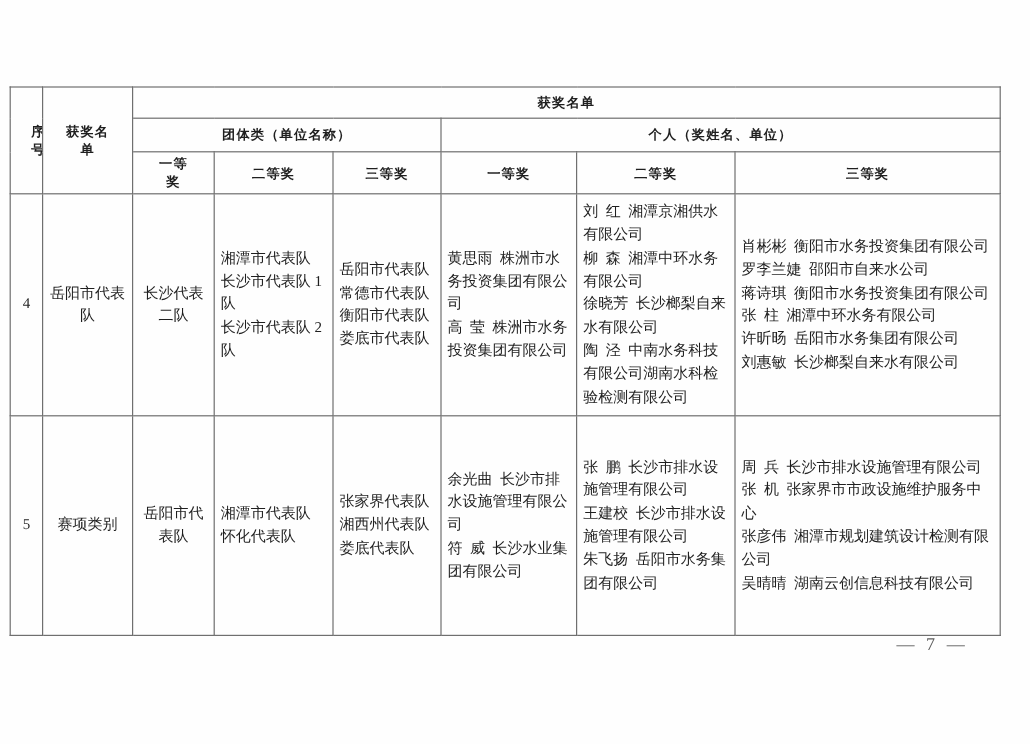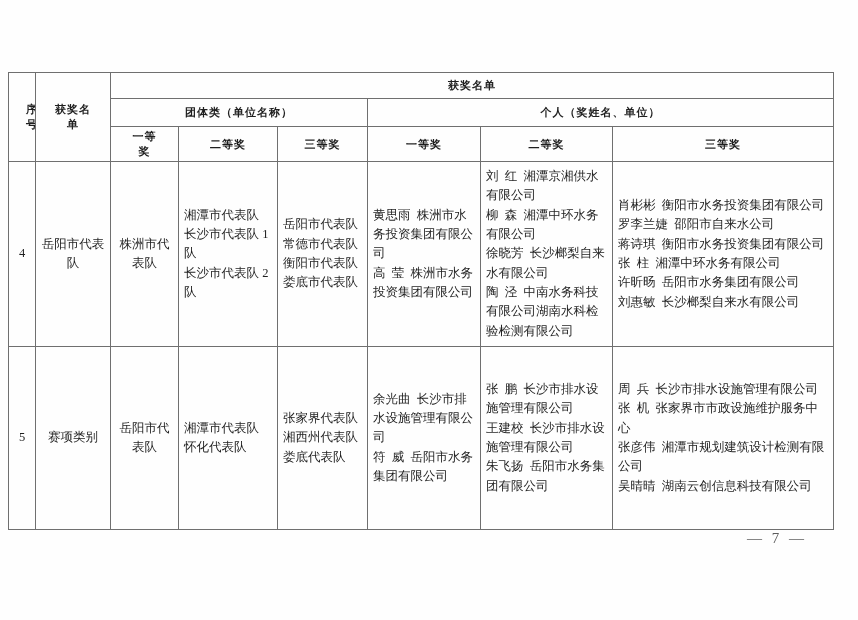--- a/index.html
+++ b/index.html
@@ -96,21 +96,21 @@
         <th class="hdr">二等奖</th>
         <th class="hdr">三等奖</th>
         <th class="hdr">一等奖</th>
         <th class="hdr">二等奖</th>
         <th class="hdr">三等奖</th>
       </tr>
 
       <tr style="height:185px">
         <td class="cell center">4</td>
         <td class="cell center">岳阳市代表队</td>
-        <td class="cell center">株洲市代表队</td>
+        <td class="cell center">长沙代表二队</td>
         <td class="cell left">湘潭市代表队
 长沙市代表队 1 队
 长沙市代表队 2 队</td>
         <td class="cell left">岳阳市代表队
 常德市代表队
 衡阳市代表队
 娄底市代表队</td>
         <td class="cell left">黄思雨  株洲市水务投资集团有限公司
 高  莹  株洲市水务投资集团有限公司</td>
         <td class="cell left">刘  红  湘潭京湘供水有限公司
@@ -128,21 +128,21 @@
       <tr style="height:183px">
         <td class="cell center">5</td>
         <td class="cell center">赛项类别</td>
         <td class="cell center">岳阳市代表队</td>
         <td class="cell left">湘潭市代表队
 怀化代表队</td>
         <td class="cell left">张家界代表队
 湘西州代表队
 娄底代表队</td>
         <td class="cell left">余光曲  长沙市排水设施管理有限公司
-符  威  岳阳市水务集团有限公司</td>
+符  威  长沙水业集团有限公司</td>
         <td class="cell left">张  鹏  长沙市排水设施管理有限公司
 王建校  长沙市排水设施管理有限公司
 朱飞扬  岳阳市水务集团有限公司</td>
         <td class="cell left">周  兵  长沙市排水设施管理有限公司
 张  机  张家界市市政设施维护服务中心
 张彦伟  湘潭市规划建筑设计检测有限公司
 吴晴晴  湖南云创信息科技有限公司</td>
       </tr>
     </tbody>
   </table>

